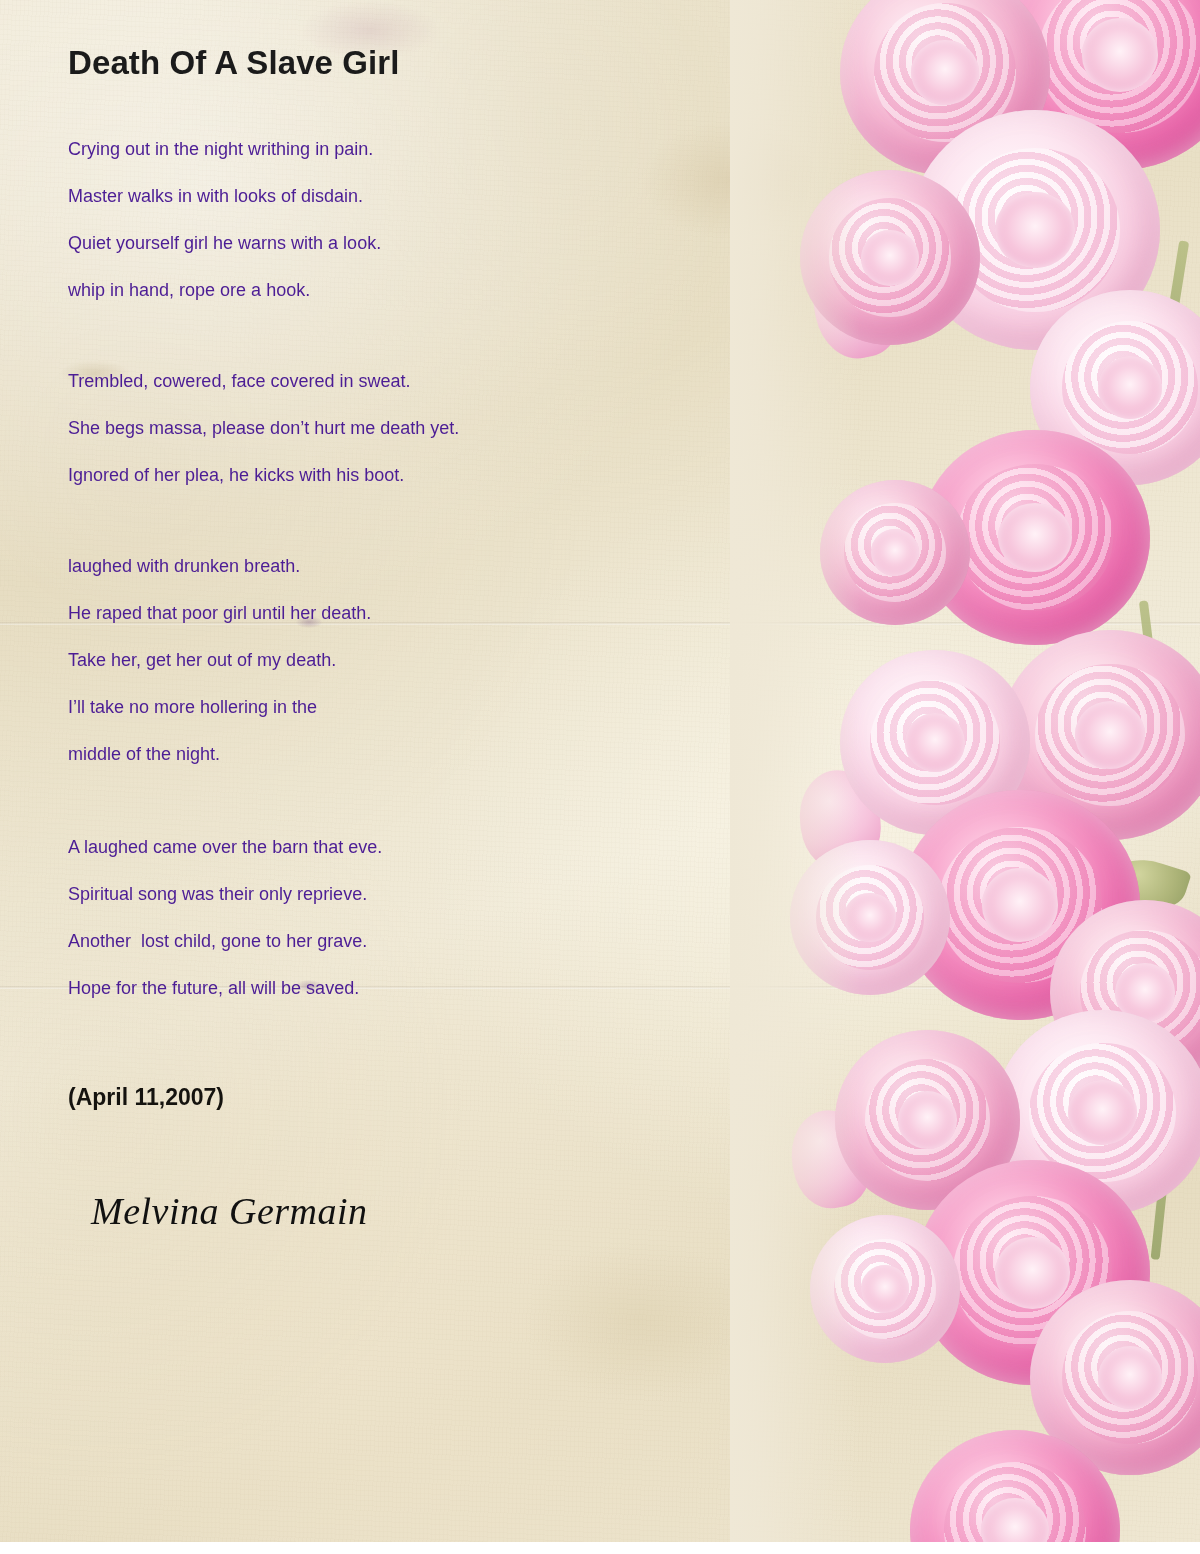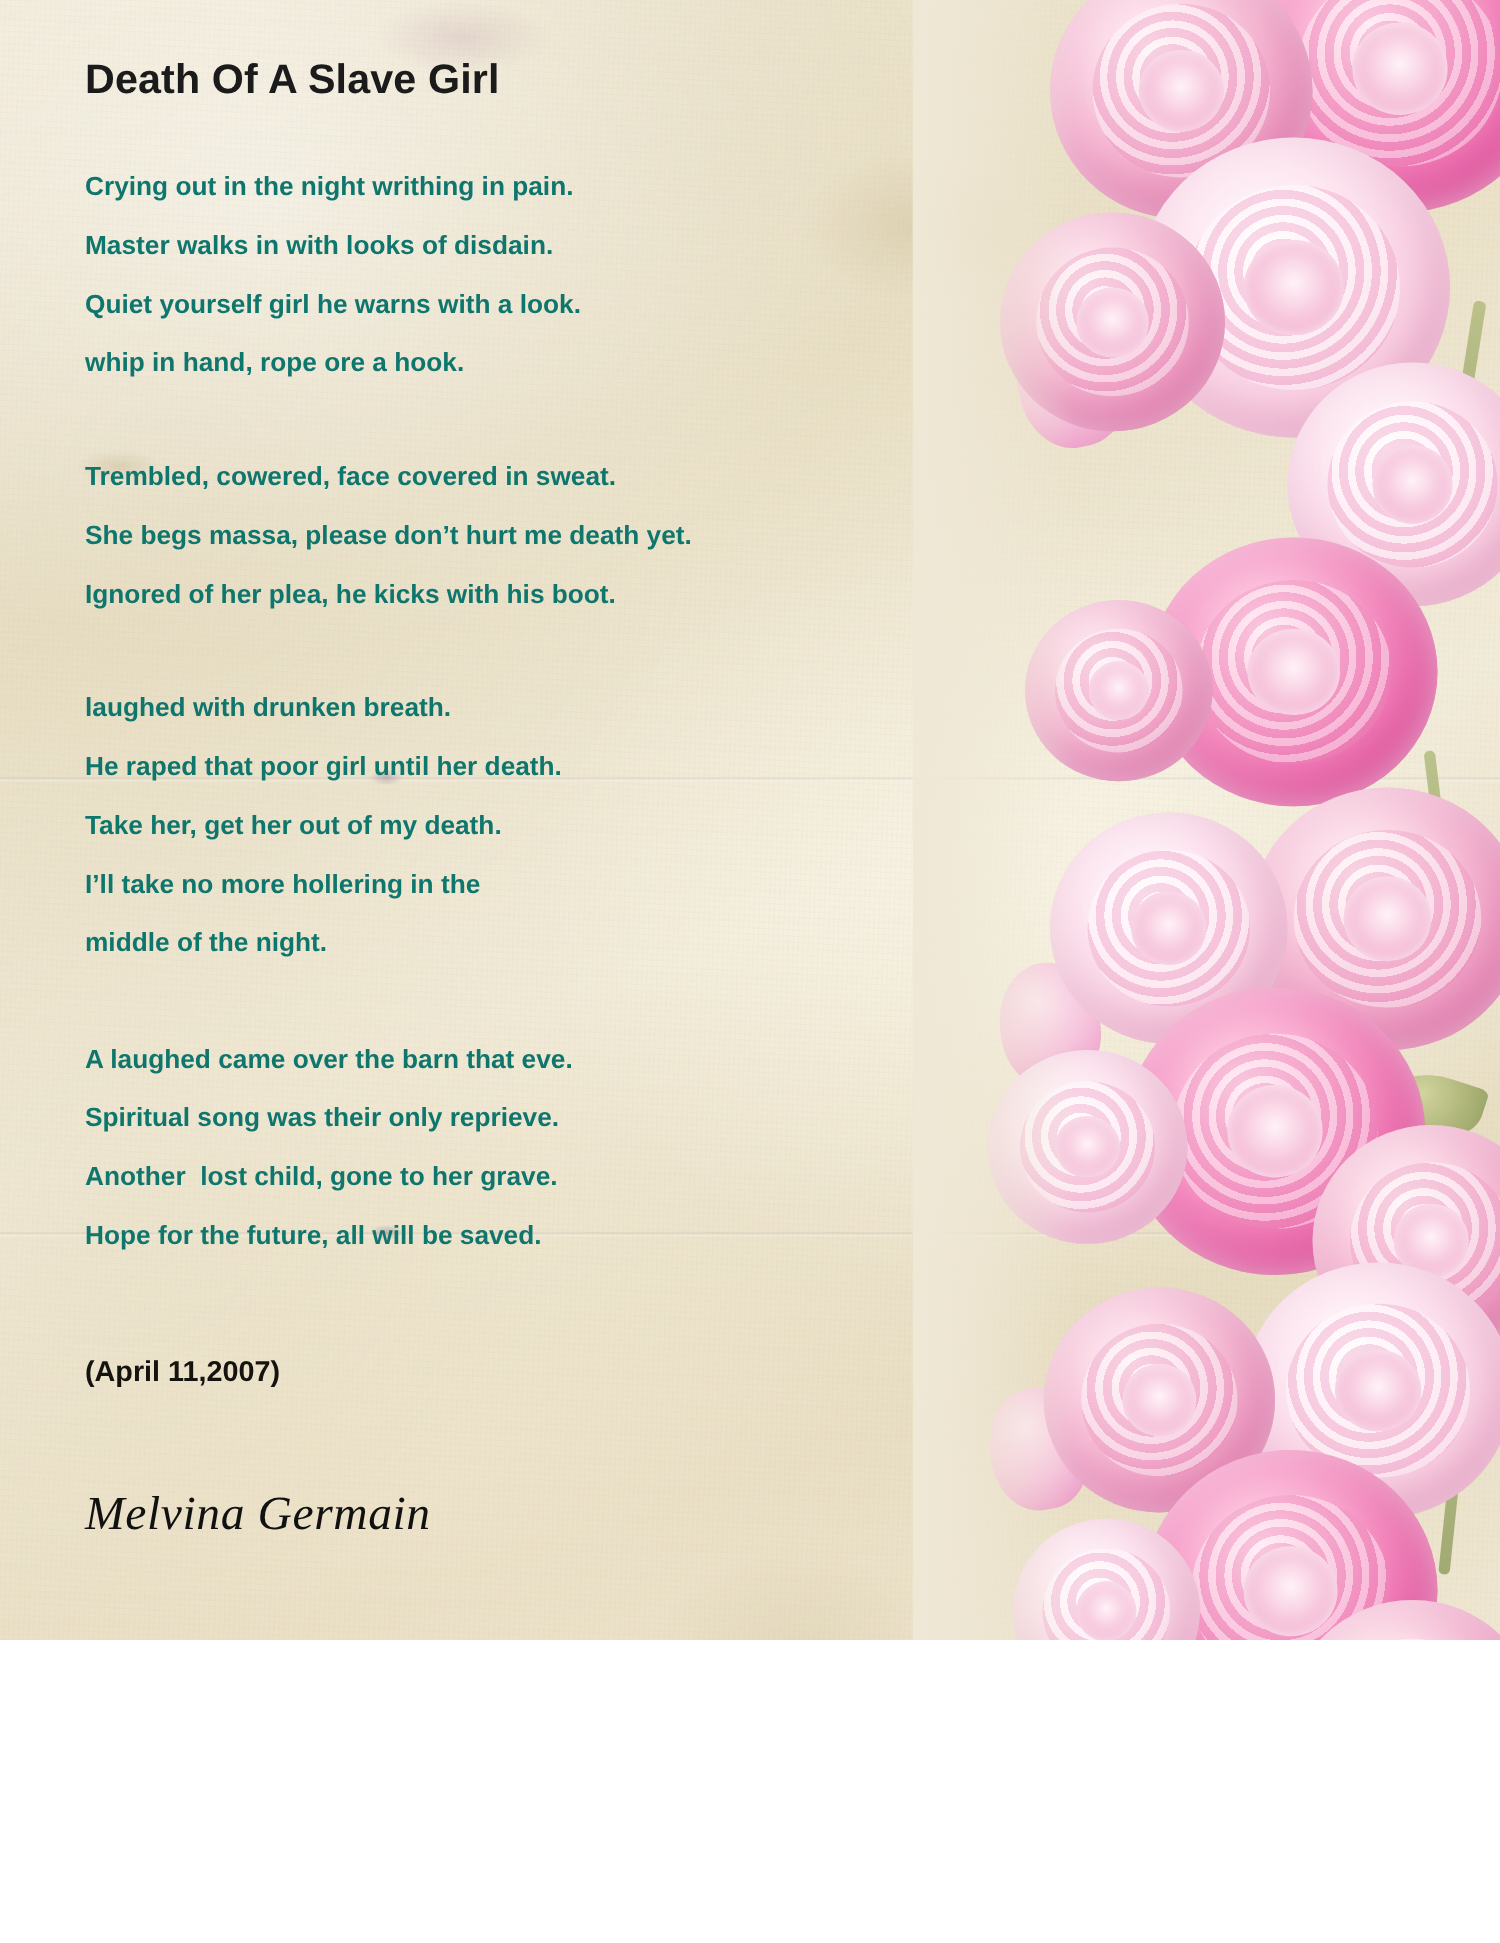--- a/index.html
+++ b/index.html
@@ -6,21 +6,21 @@
     margin: 0;
     padding: 0;
     background: #ffffff;
   }
   body {
     font-family: "Liberation Sans", sans-serif;
   }
   .page {
     position: relative;
     width: 1200px;
-    height: 1312px;
+    height: 1542px;
     overflow: hidden;
     background: #ece3cc;
   }
 
   
   .paper-base {
     position: absolute;
     inset: 0;
     background:
       radial-gradient(ellipse 60% 40% at 18% 12%, rgba(255,255,255,0.55), rgba(255,255,255,0) 70%),
@@ -128,39 +128,40 @@
     font-size: 33px;
     font-weight: bold;
     color: #1b1b1b;
     margin: 0 0 44px 0;
     letter-spacing: .1px;
   }
   .stanza {
     margin: 0 0 44px 0;
   }
   .line {
-    font-size: 21px;
-    font-weight: bold;
-    color: #0f766e;
+    font-size: 18px;
+    font-weight: normal;
+    color: #4c1d95;
     line-height: 47px;
     white-space: pre;
   }
   .date {
     font-size: 23px;
     font-weight: bold;
     color: #15130f;
     margin-top: 72px;
   }
   .signature {
     font-family: "Liberation Serif", serif;
     font-style: italic;
     font-size: 38px;
     color: #111111;
     margin-top: 78px;
     letter-spacing: .5px;
+    margin-left: 23px;
   }
 </style>
 </head>
 <body>
 
 <div class="page">
 
   <div class="paper-base"></div>
   <div class="paper-grain"></div>
 

